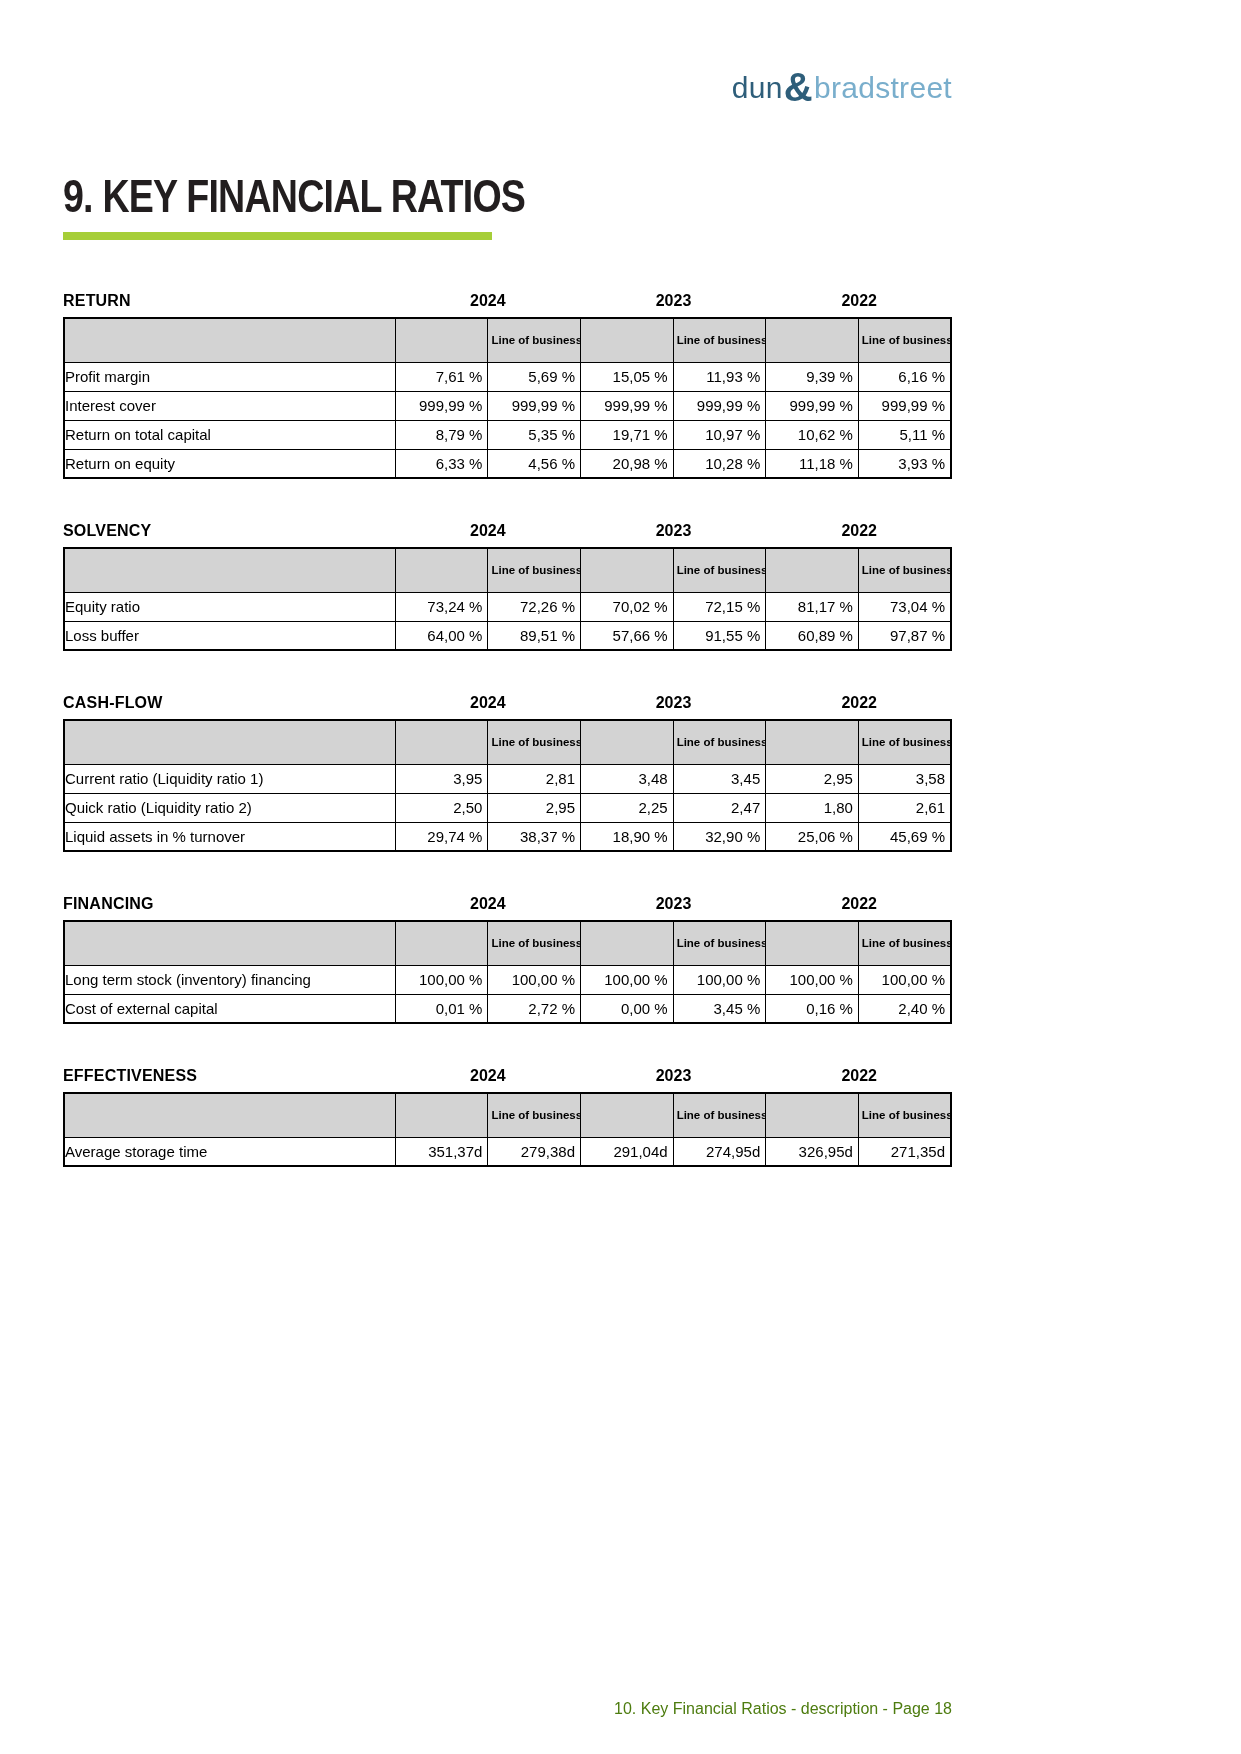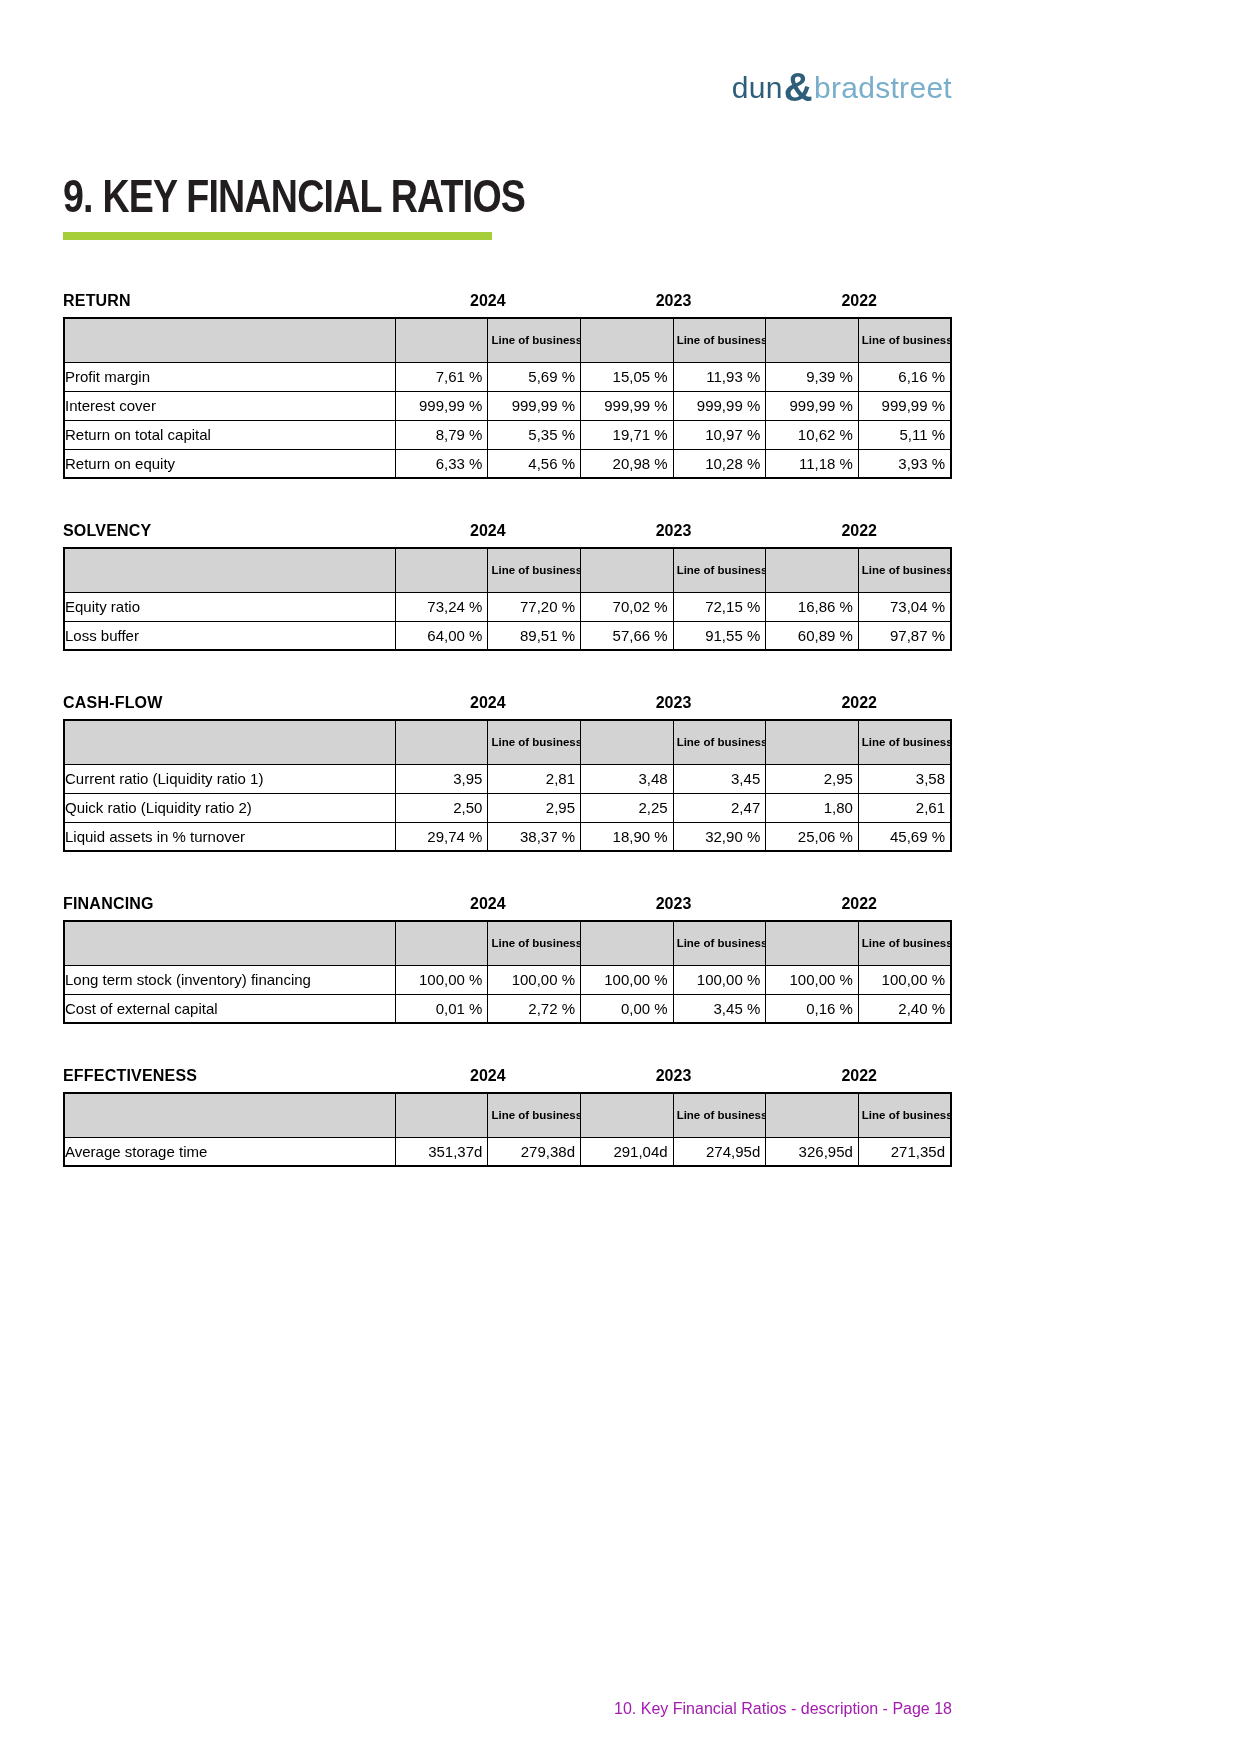--- a/index.html
+++ b/index.html
@@ -63,21 +63,21 @@
     height:44px; font-size:11.5px; font-weight:bold;
     padding:0 3px; text-align:left;
   }
   tbody tr td { height:29px; }
   td.lbl { padding-left:0; text-align:left; }
   td.val { padding-right:5px; text-align:right; }
 
   
   .footer {
     position:absolute; top:1700px; right:289px;
-    font-size:16px; color:#a21caf;
+    font-size:16px; color:#4d7c0f;
   }
 </style>
 </head>
 <body>
 
 <div class="page">
 
   <div class="logo">
     <span class="dun" style="color: rgb(46, 94, 122);">dun</span><span class="amp" style="color: rgb(46, 94, 122);">&amp;</span><span class="brad" style="color: rgb(121, 174, 204);">bradstreet</span>
   </div>
@@ -179,24 +179,24 @@
               <td style="background: rgb(211, 211, 211);"></td>
               <td style="background: rgb(211, 211, 211);">Line of business</td>
               <td style="background: rgb(211, 211, 211);"></td>
               <td style="background: rgb(211, 211, 211);">Line of business</td>
             </tr>
           </thead>
           <tbody>
             <tr>
               <td class="lbl">Equity ratio</td>
               <td class="val">73,24 %</td>
-              <td class="val">77,20 %</td>
+              <td class="val">72,26 %</td>
               <td class="val">70,02 %</td>
               <td class="val">72,15 %</td>
-              <td class="val">16,86 %</td>
+              <td class="val">81,17 %</td>
               <td class="val">73,04 %</td>
             </tr>
             <tr>
               <td class="lbl">Loss buffer</td>
               <td class="val">64,00 %</td>
               <td class="val">89,51 %</td>
               <td class="val">57,66 %</td>
               <td class="val">91,55 %</td>
               <td class="val">60,89 %</td>
               <td class="val">97,87 %</td>

